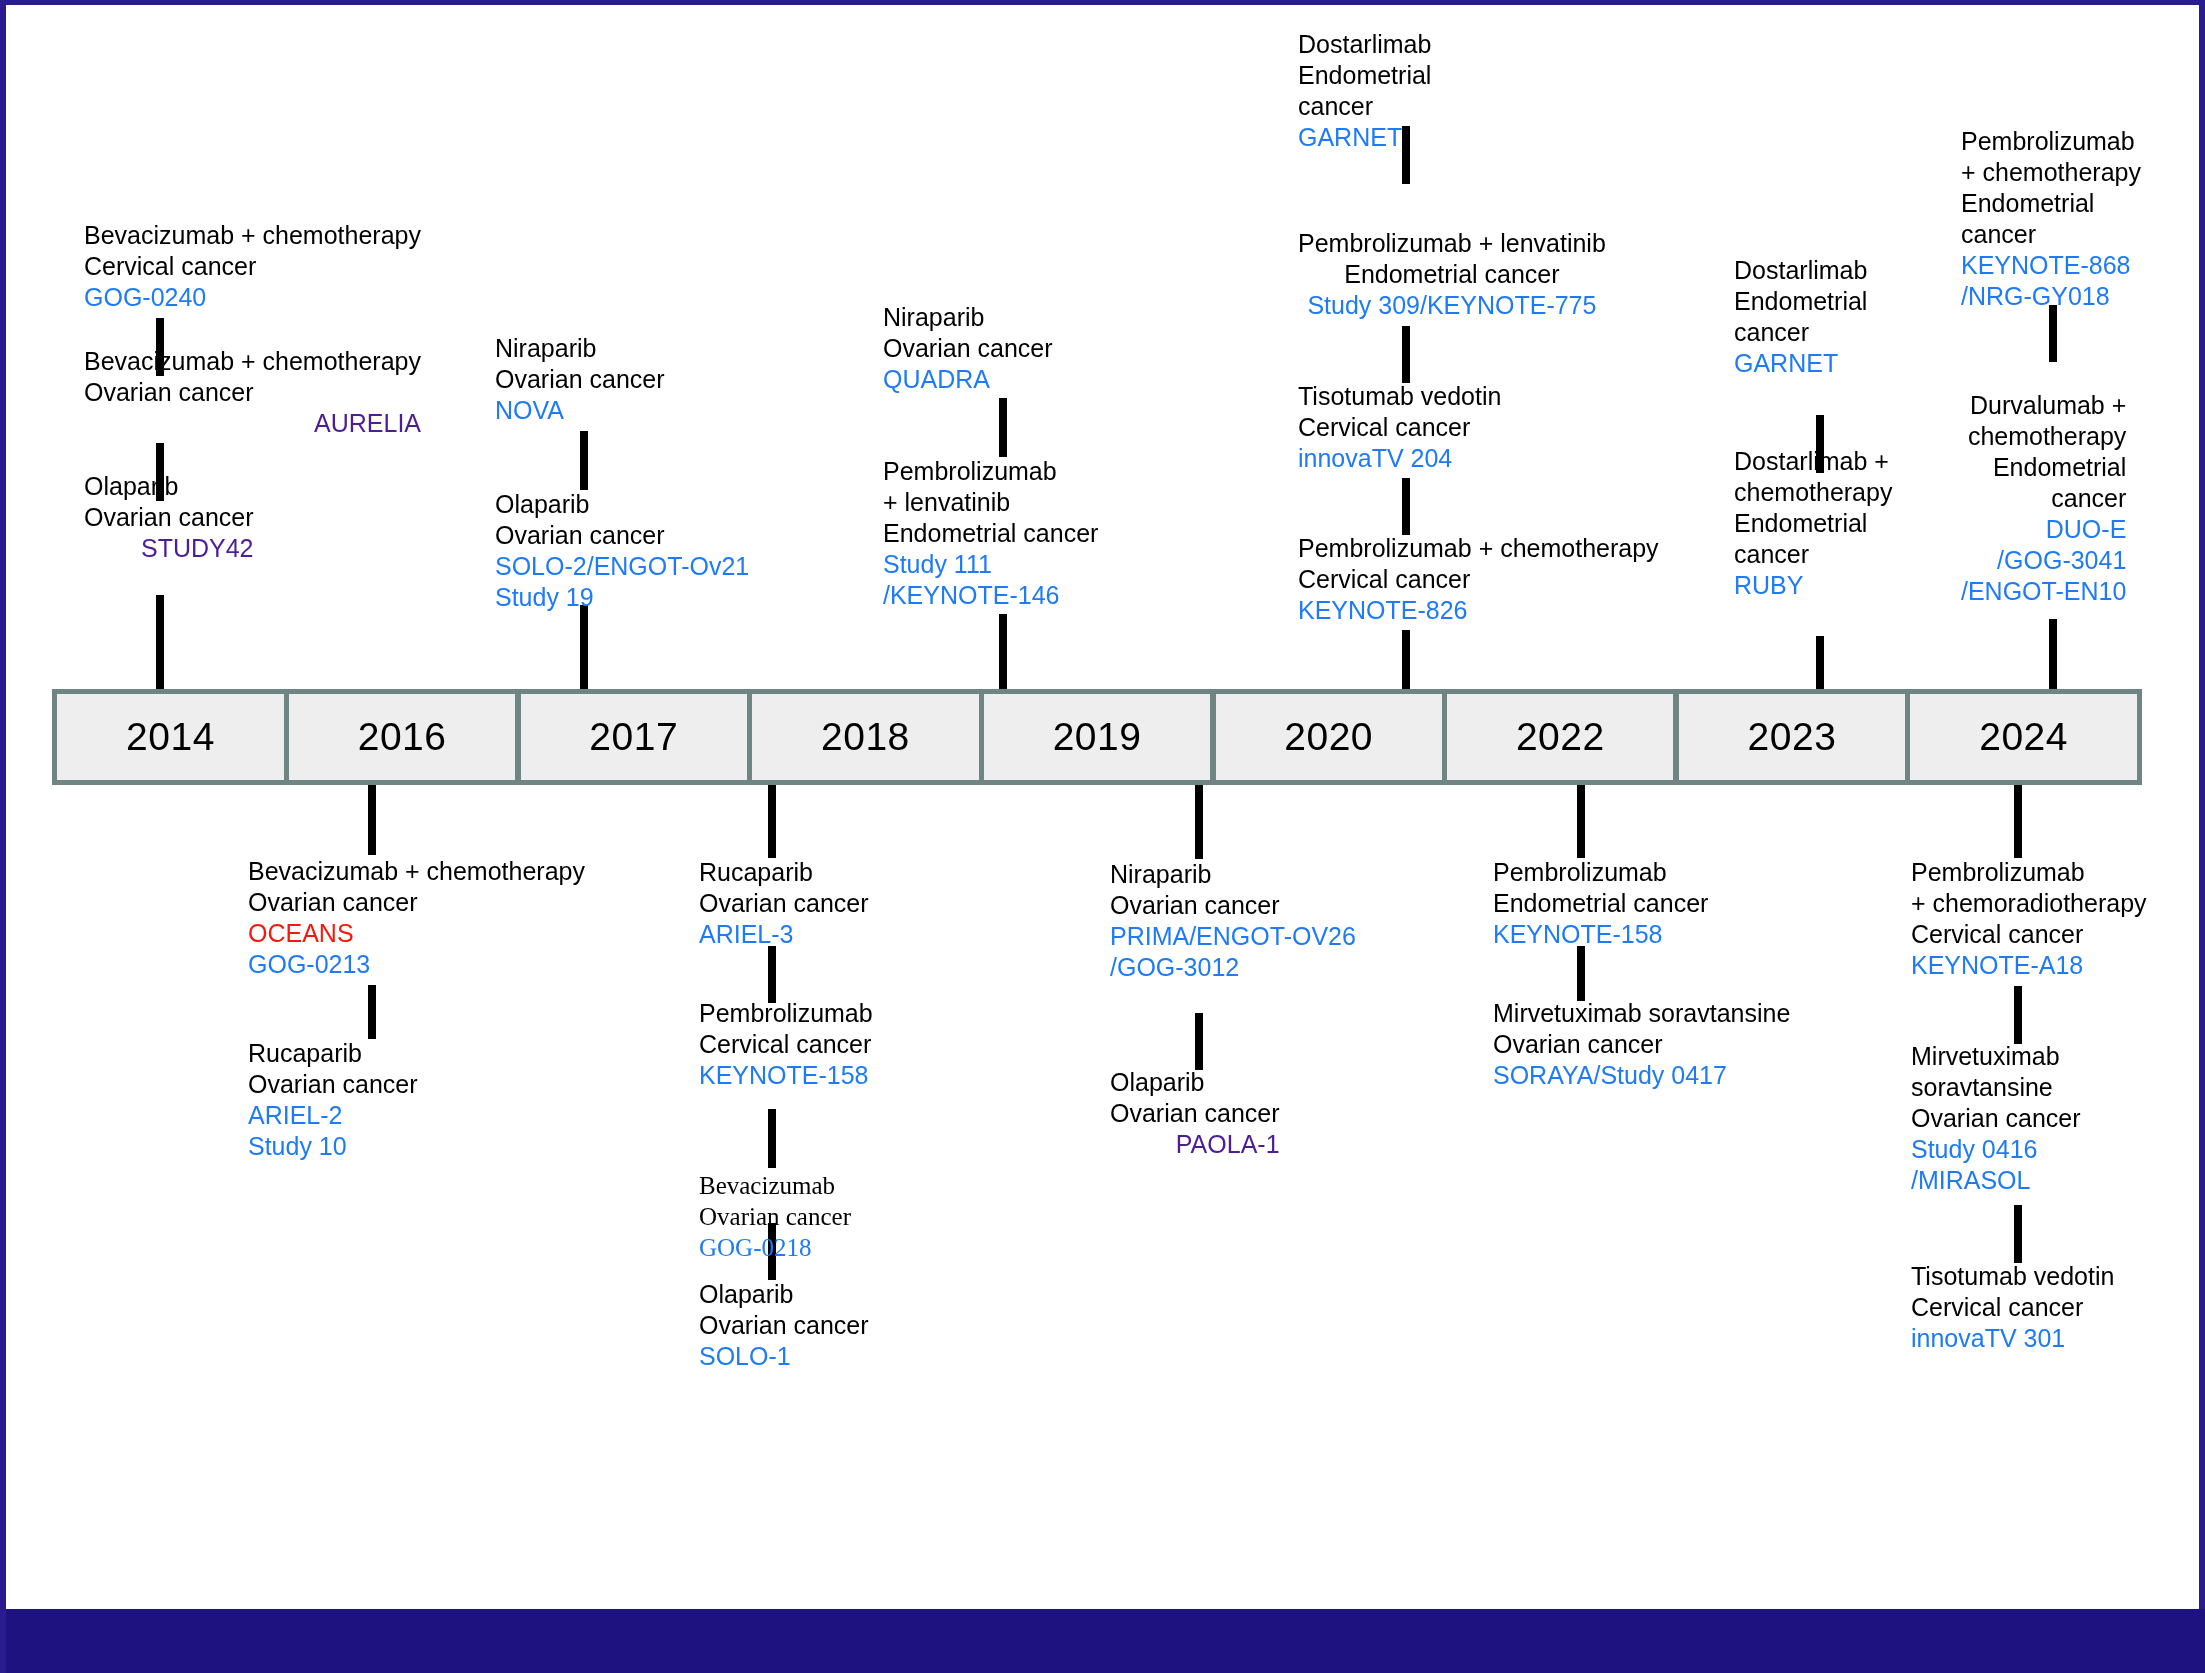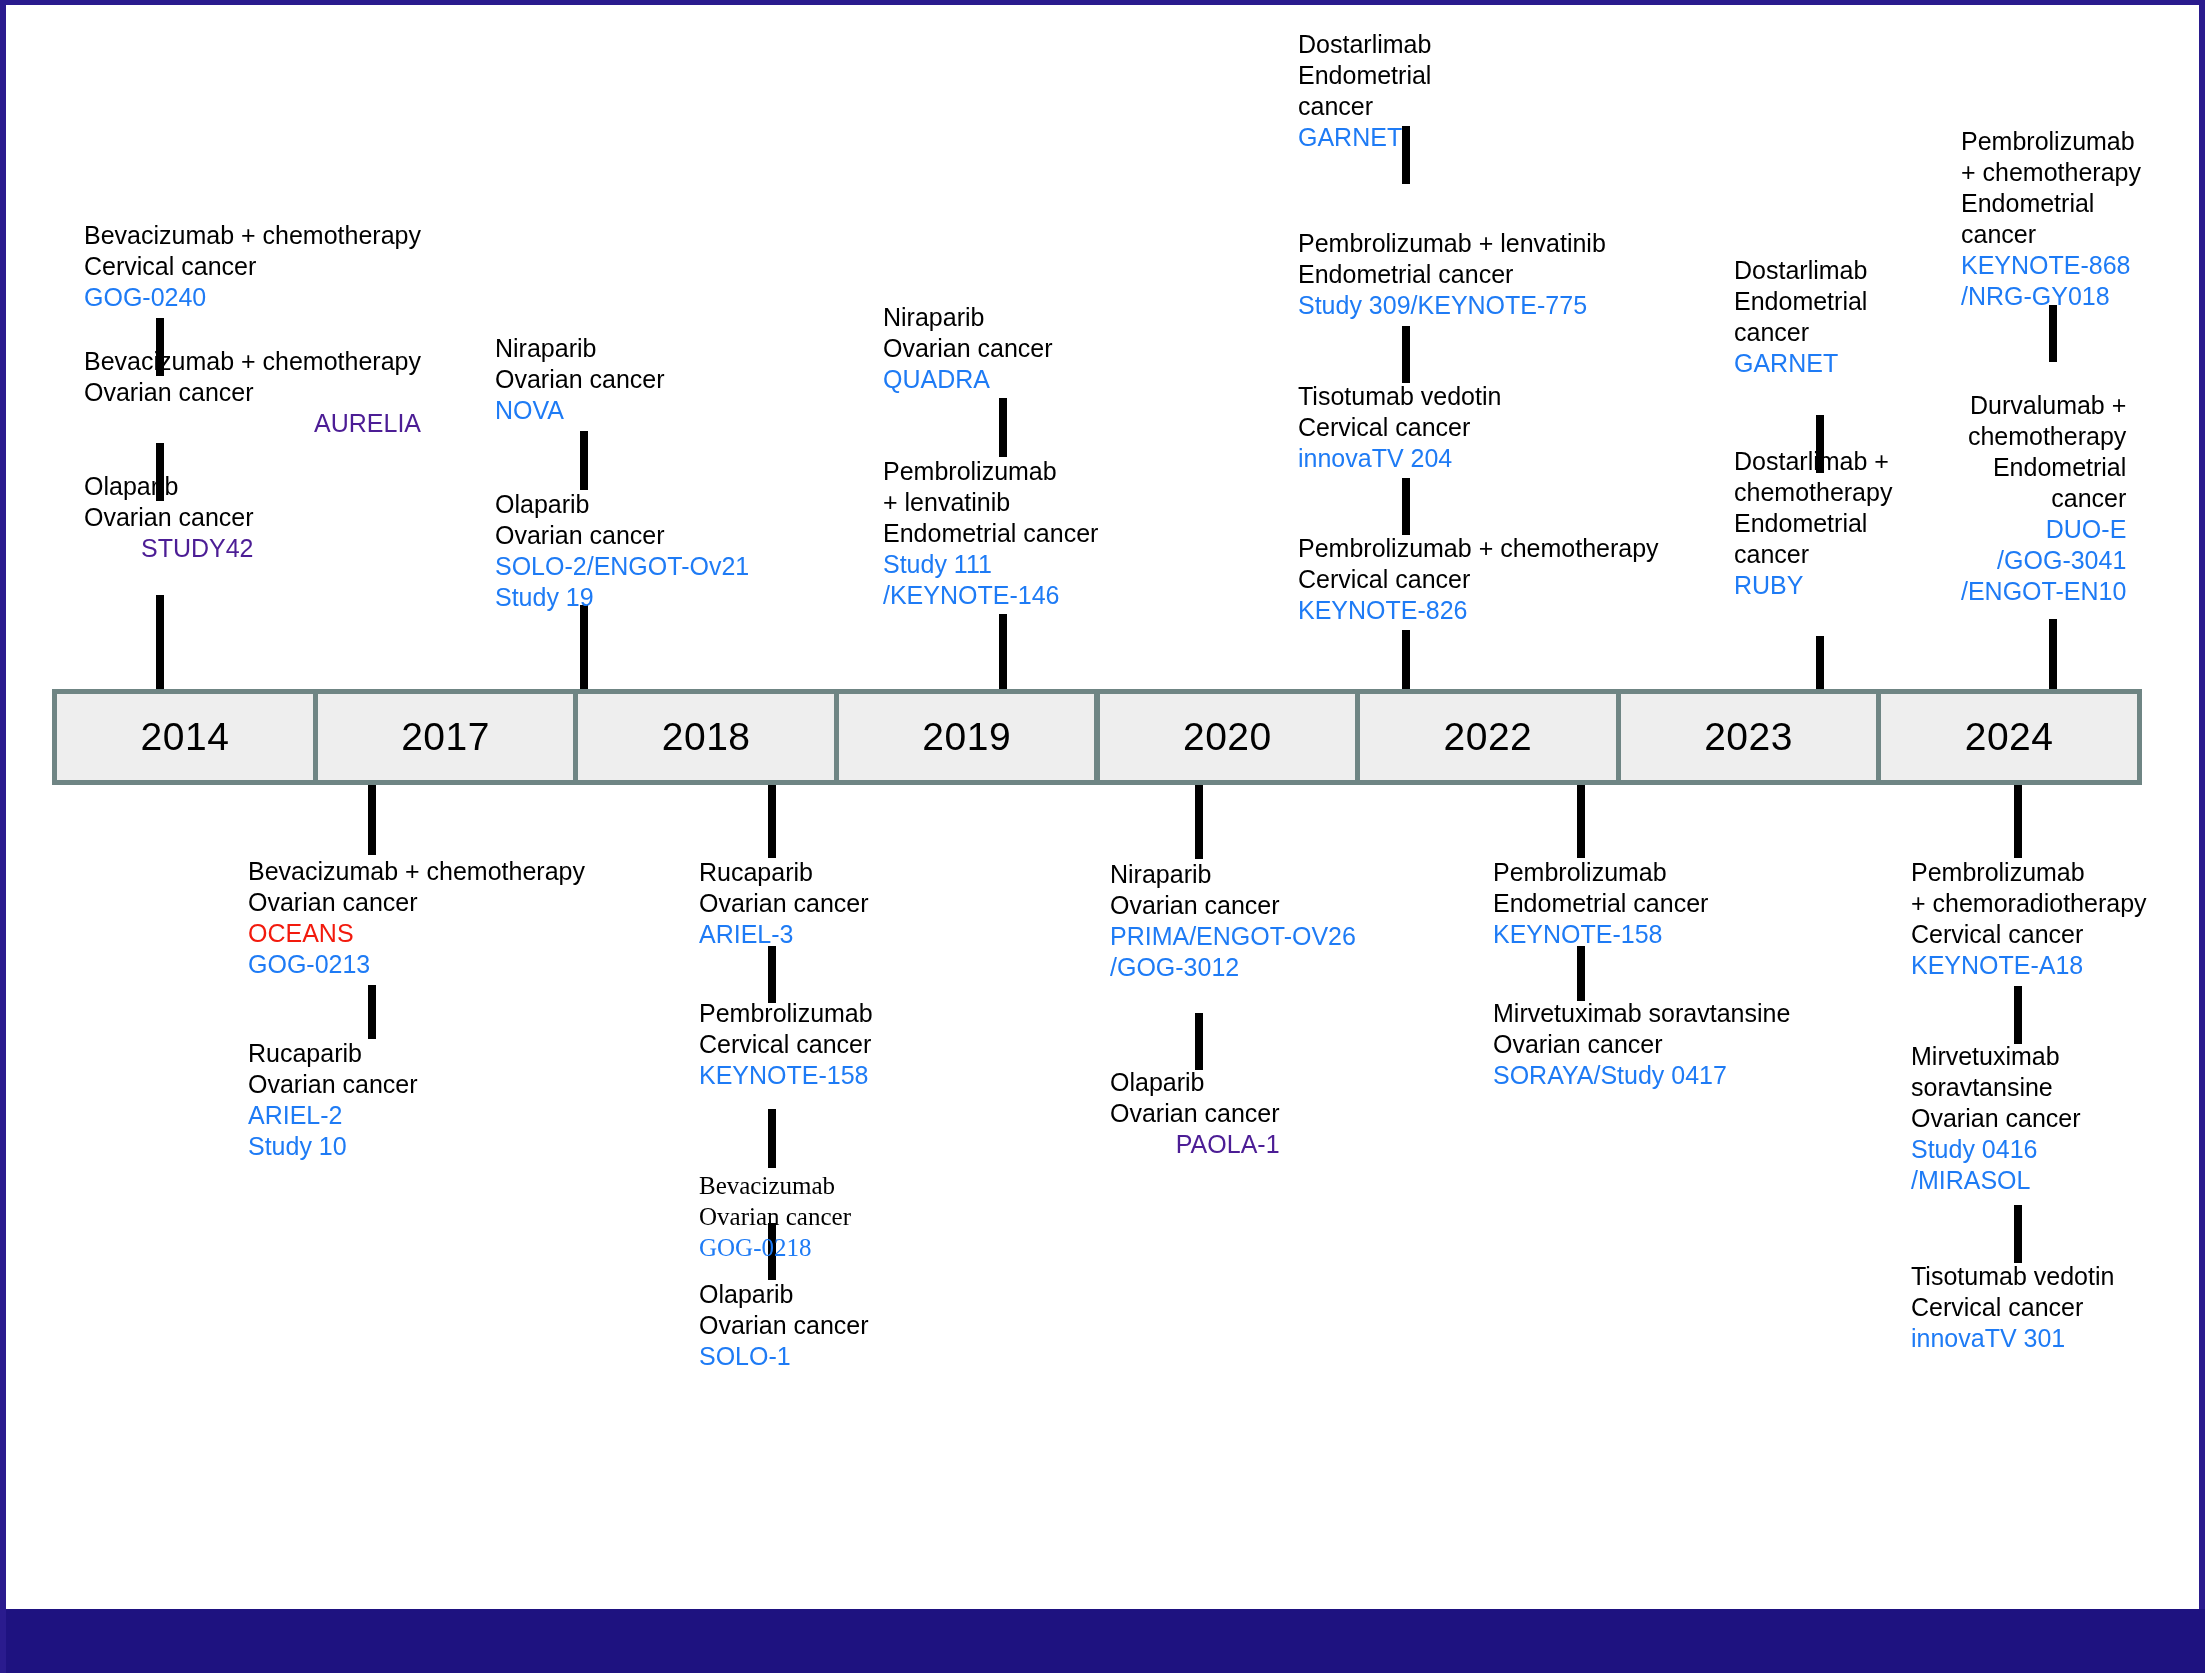--- a/index.html
+++ b/index.html
@@ -157,21 +157,21 @@
           <span class="ln">Endometrial cancer</span>
           <span class="ln blue">Study 111</span>
           <span class="ln blue">/KEYNOTE-146</span>
         </div>
         <div class="entry" style="left: 1292px; top: 24px;">
           <span class="ln">Dostarlimab</span>
           <span class="ln">Endometrial</span>
           <span class="ln">cancer</span>
           <span class="ln blue">GARNET</span>
         </div>
-        <div class="entry" style="left: 1292px; top: 223px;">
+        <div class="entry" style="left: 1292px; top: 223px; text-align: center;">
           <span class="ln">Pembrolizumab + lenvatinib</span>
           <span class="ln">Endometrial cancer</span>
           <span class="ln blue">Study 309/KEYNOTE-775</span>
         </div>
         <div class="entry" style="left: 1292px; top: 376px;">
           <span class="ln">Tisotumab vedotin</span>
           <span class="ln">Cervical cancer</span>
           <span class="ln blue">innovaTV 204</span>
         </div>
         <div class="entry" style="left: 1292px; top: 528px;">
@@ -206,20 +206,21 @@
           <span class="ln">Endometrial</span>
           <span class="ln">cancer</span>
           <span class="ln blue">DUO-E</span>
           <span class="ln blue">/GOG-3041</span>
           <span class="ln blue">/ENGOT-EN10</span>
         </div>
       </div>
 
     <div id="timeline">
         <div class="year-cell">2014</div>
+        <div class="year-cell">2016</div>
         <div class="year-cell">2017</div>
         <div class="year-cell">2018</div>
         <div class="year-cell">2019</div>
         <div class="year-cell">2020</div>
         <div class="year-cell">2022</div>
         <div class="year-cell">2023</div>
         <div class="year-cell">2024</div>
       </div>
 
     <div id="below-layer">

